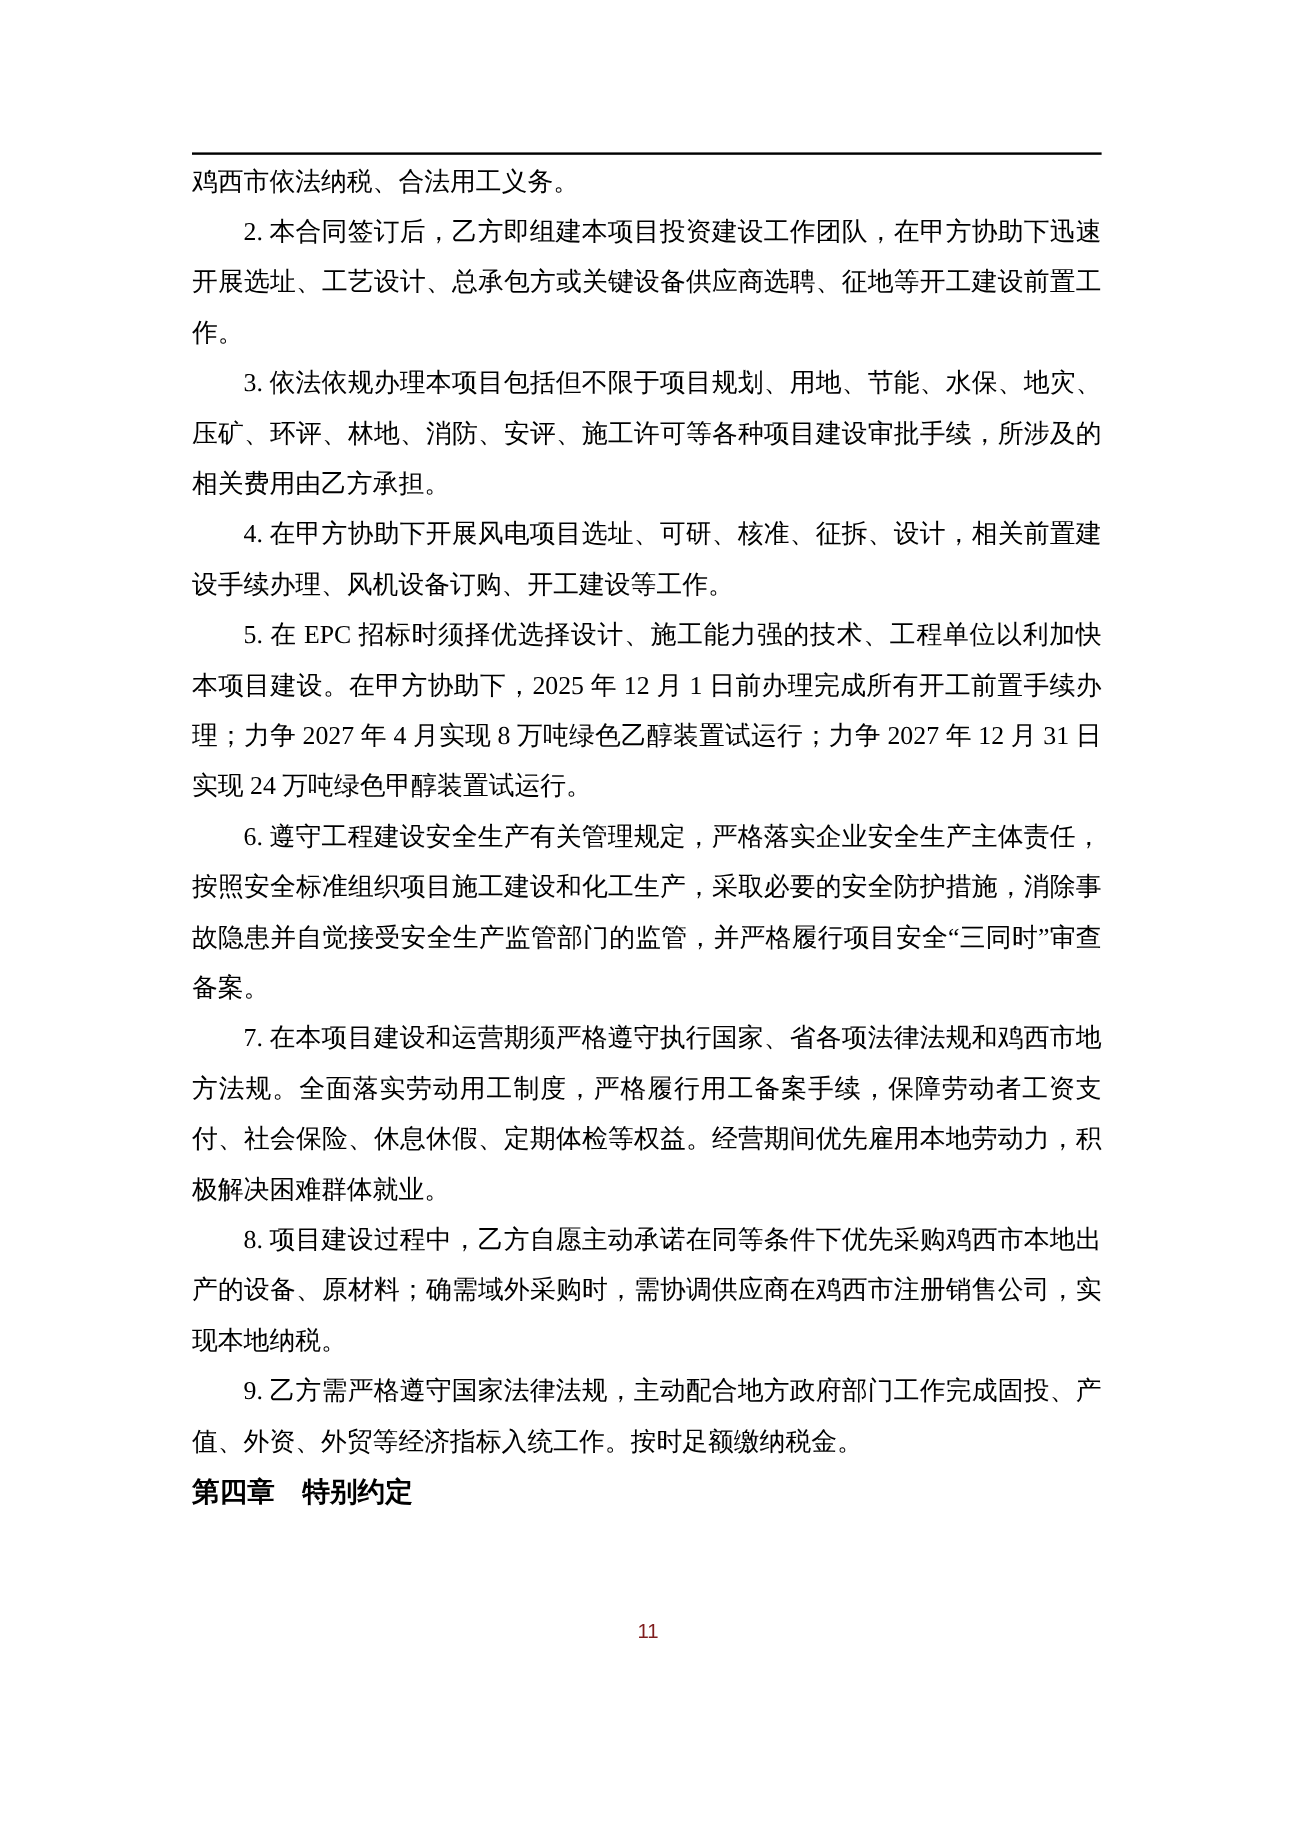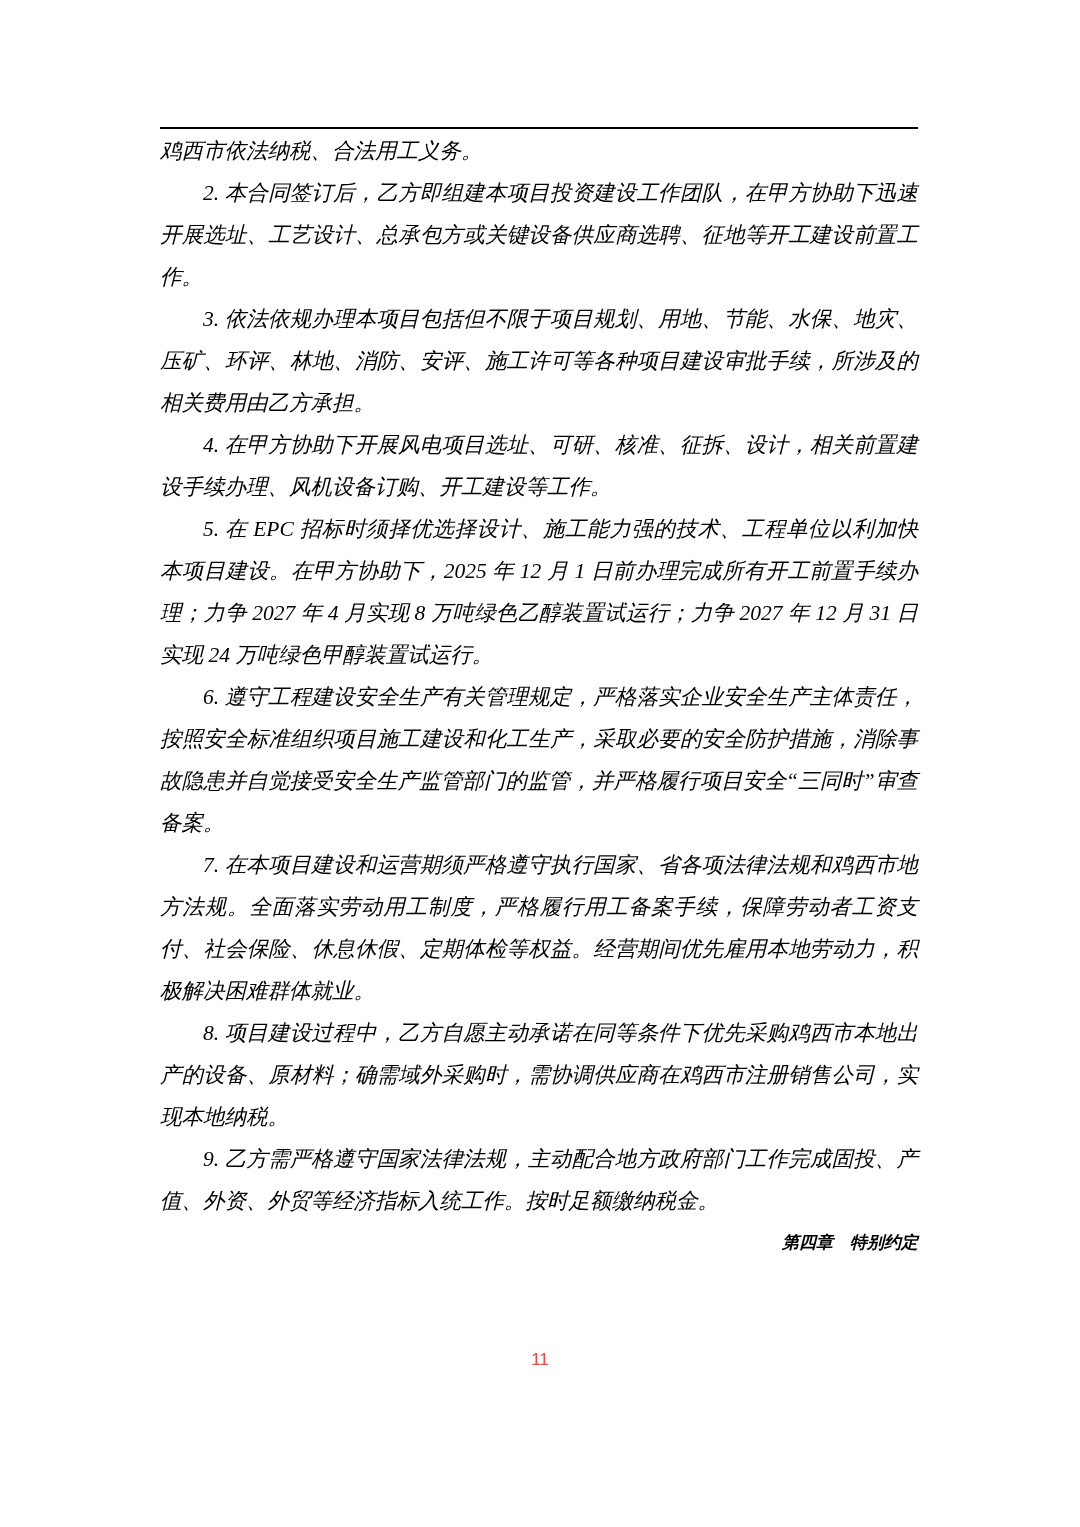--- a/index.html
+++ b/index.html
@@ -28,43 +28,42 @@
     left: 160px;
     top: 130px;
     width: 758px;
     font-size: 21.5px;
     line-height: 42px;
     text-align: justify;
   }
   .content p {
     margin: 0;
     text-indent: 43px;
-    font-style: italic;
   }
   .content p.no-indent {
     text-indent: 0;
   }
   .chapter-heading {
     margin: 12px 0 0 0;
     text-indent: 0 !important;
-    text-align: right;
+    text-align: left;
     font-weight: bold;
-    font-size: 17px;
+    font-size: 23px;
     line-height: 42px;
     font-family: "Liberation Sans", "DejaVu Sans", sans-serif;
   }
   .page-number {
     position: absolute;
     left: 0;
     top: 1350px;
     width: 100%;
     text-align: center;
     font-size: 17px;
     font-family: "Liberation Sans", "DejaVu Sans", sans-serif;
-    color: #ef4444;
+    color: #7f1d1d;
   }
 </style>
 </head>
 <body>
 
 <div class="page">
   <div class="header-rule"></div>
 
   <div class="content">
     <p class="no-indent">鸡西市依法纳税、合法用工义务。</p>

